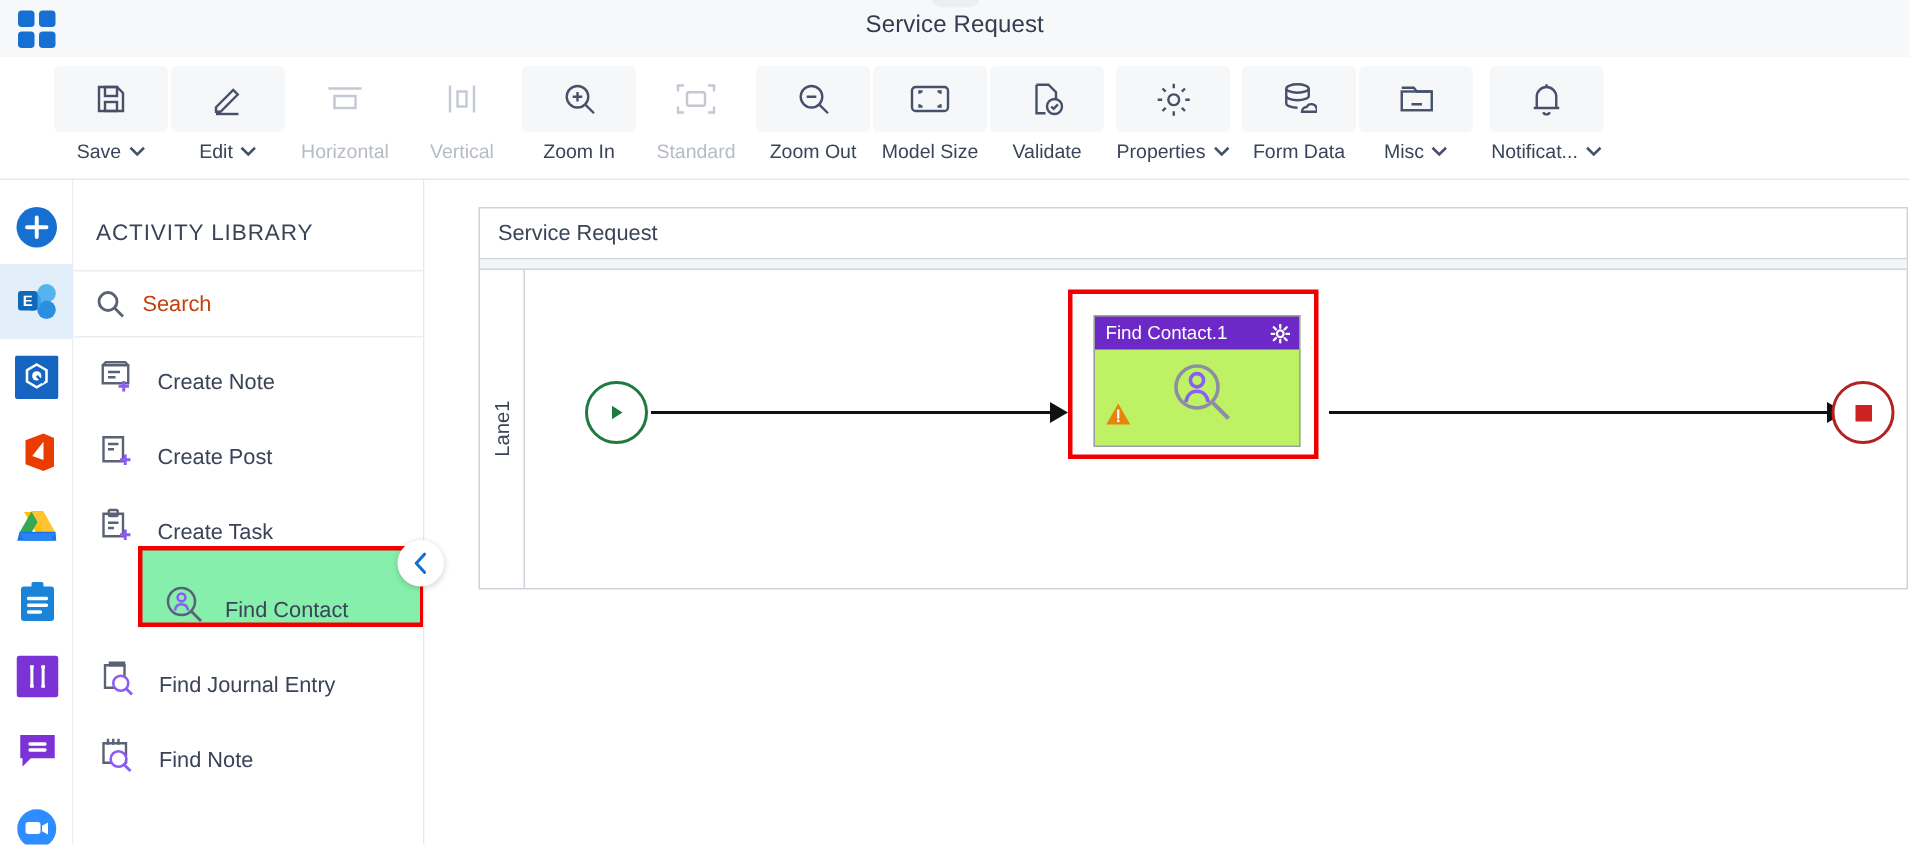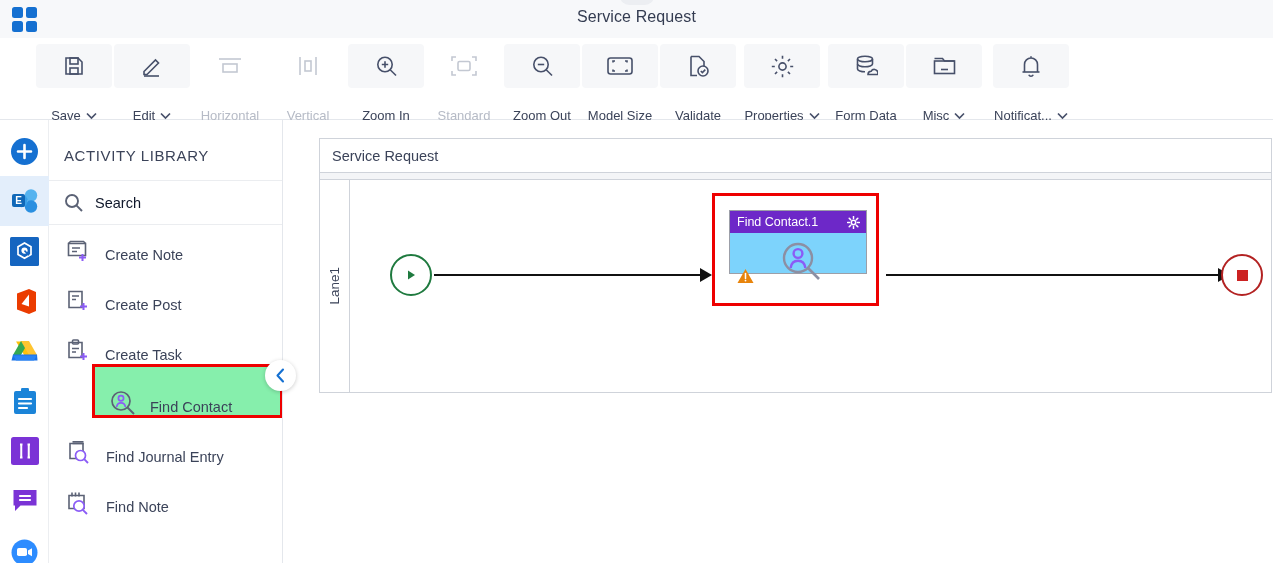--- a/index.html
+++ b/index.html
@@ -46,21 +46,21 @@
   .tb-item {
     display: flex; flex-direction: column; align-items: center;
     margin-right: 2px; cursor: pointer;
     width: 76px;
   }
   .tb-ico {
     width: 76px; height: 44px; background: #f6f7f9; border-radius: 4px;
     display: flex; align-items: center; justify-content: center;
   }
   .tb-lbl {
-    margin-top: 20px; font-size: 13px; color: #3b4359;
+    margin-top: 5px; font-size: 13px; color: #3b4359;
     display: flex; align-items: center; gap: 5px; white-space: nowrap;
   }
   .tb-item.disabled .tb-ico { background: transparent; }
   .tb-item.disabled .tb-lbl { color: #b6bbc6; }
   .tb-item.disabled svg { stroke: #c3c8d2; }
   .caret { display: inline-block; }
   .caret svg { display: block; }
 
   
   .rail {
@@ -83,21 +83,21 @@
   .panel-title {
     font-size: 15px; color: #3b4359; letter-spacing: .6px;
     padding: 27px 0 16px 15px;
     border-bottom: 1px solid #ebedf0;
   }
   .search-row {
     display: flex; align-items: center; gap: 12px;
     height: 44px; padding-left: 15px;
     border-bottom: 1px solid #ebedf0;
   }
-  .search-ph { font-size: 14.5px; color: #0f172a; }
+  .search-ph { font-size: 14.5px; color: #c2410c; }
   .act-list { position: relative; }
   .act-item {
     display: flex; align-items: flex-end; gap: 13px;
     min-height: 50px; padding-left: 16px; padding-right: 8px;
     cursor: pointer;
   }
   .act-lbl { font-size: 14.5px; color: #3b4359; line-height: 19px; }
   .act-item.highlight {
     outline: 3px solid #ee0000; outline-offset: -2px;
     background: #86efac;
@@ -166,22 +166,22 @@
   .arrowhead.a1 { left: 350px; }
   .arrowhead.a2 { left: 868px; }
 
   .node-sel {
     position: absolute; left: 362px; top: 13px;
     width: 167px; height: 113px;
     border: 3px solid #ee0000; background: #ffffff;
   }
   .node {
     position: absolute; left: 14px; top: 14px;
-    width: 138px; height: 64px;
-    border: 1px solid #9c9fa8; background: #7dd3fc;
+    width: 138px; height: 88px;
+    border: 1px solid #9c9fa8; background: #bef264;
   }
   .node-head {
     height: 22px; background: #6d28c8;
     display: flex; align-items: center; justify-content: space-between;
     padding: 0 6px 0 7px;
   }
   .node-title { font-size: 12.5px; color: #ffffff; }
   .node-body { position: relative; height: 62px; }
   .node-ico { position: absolute; left: 48px; top: 6px; }
   .warn { position: absolute; left: 7px; top: 35px; }

